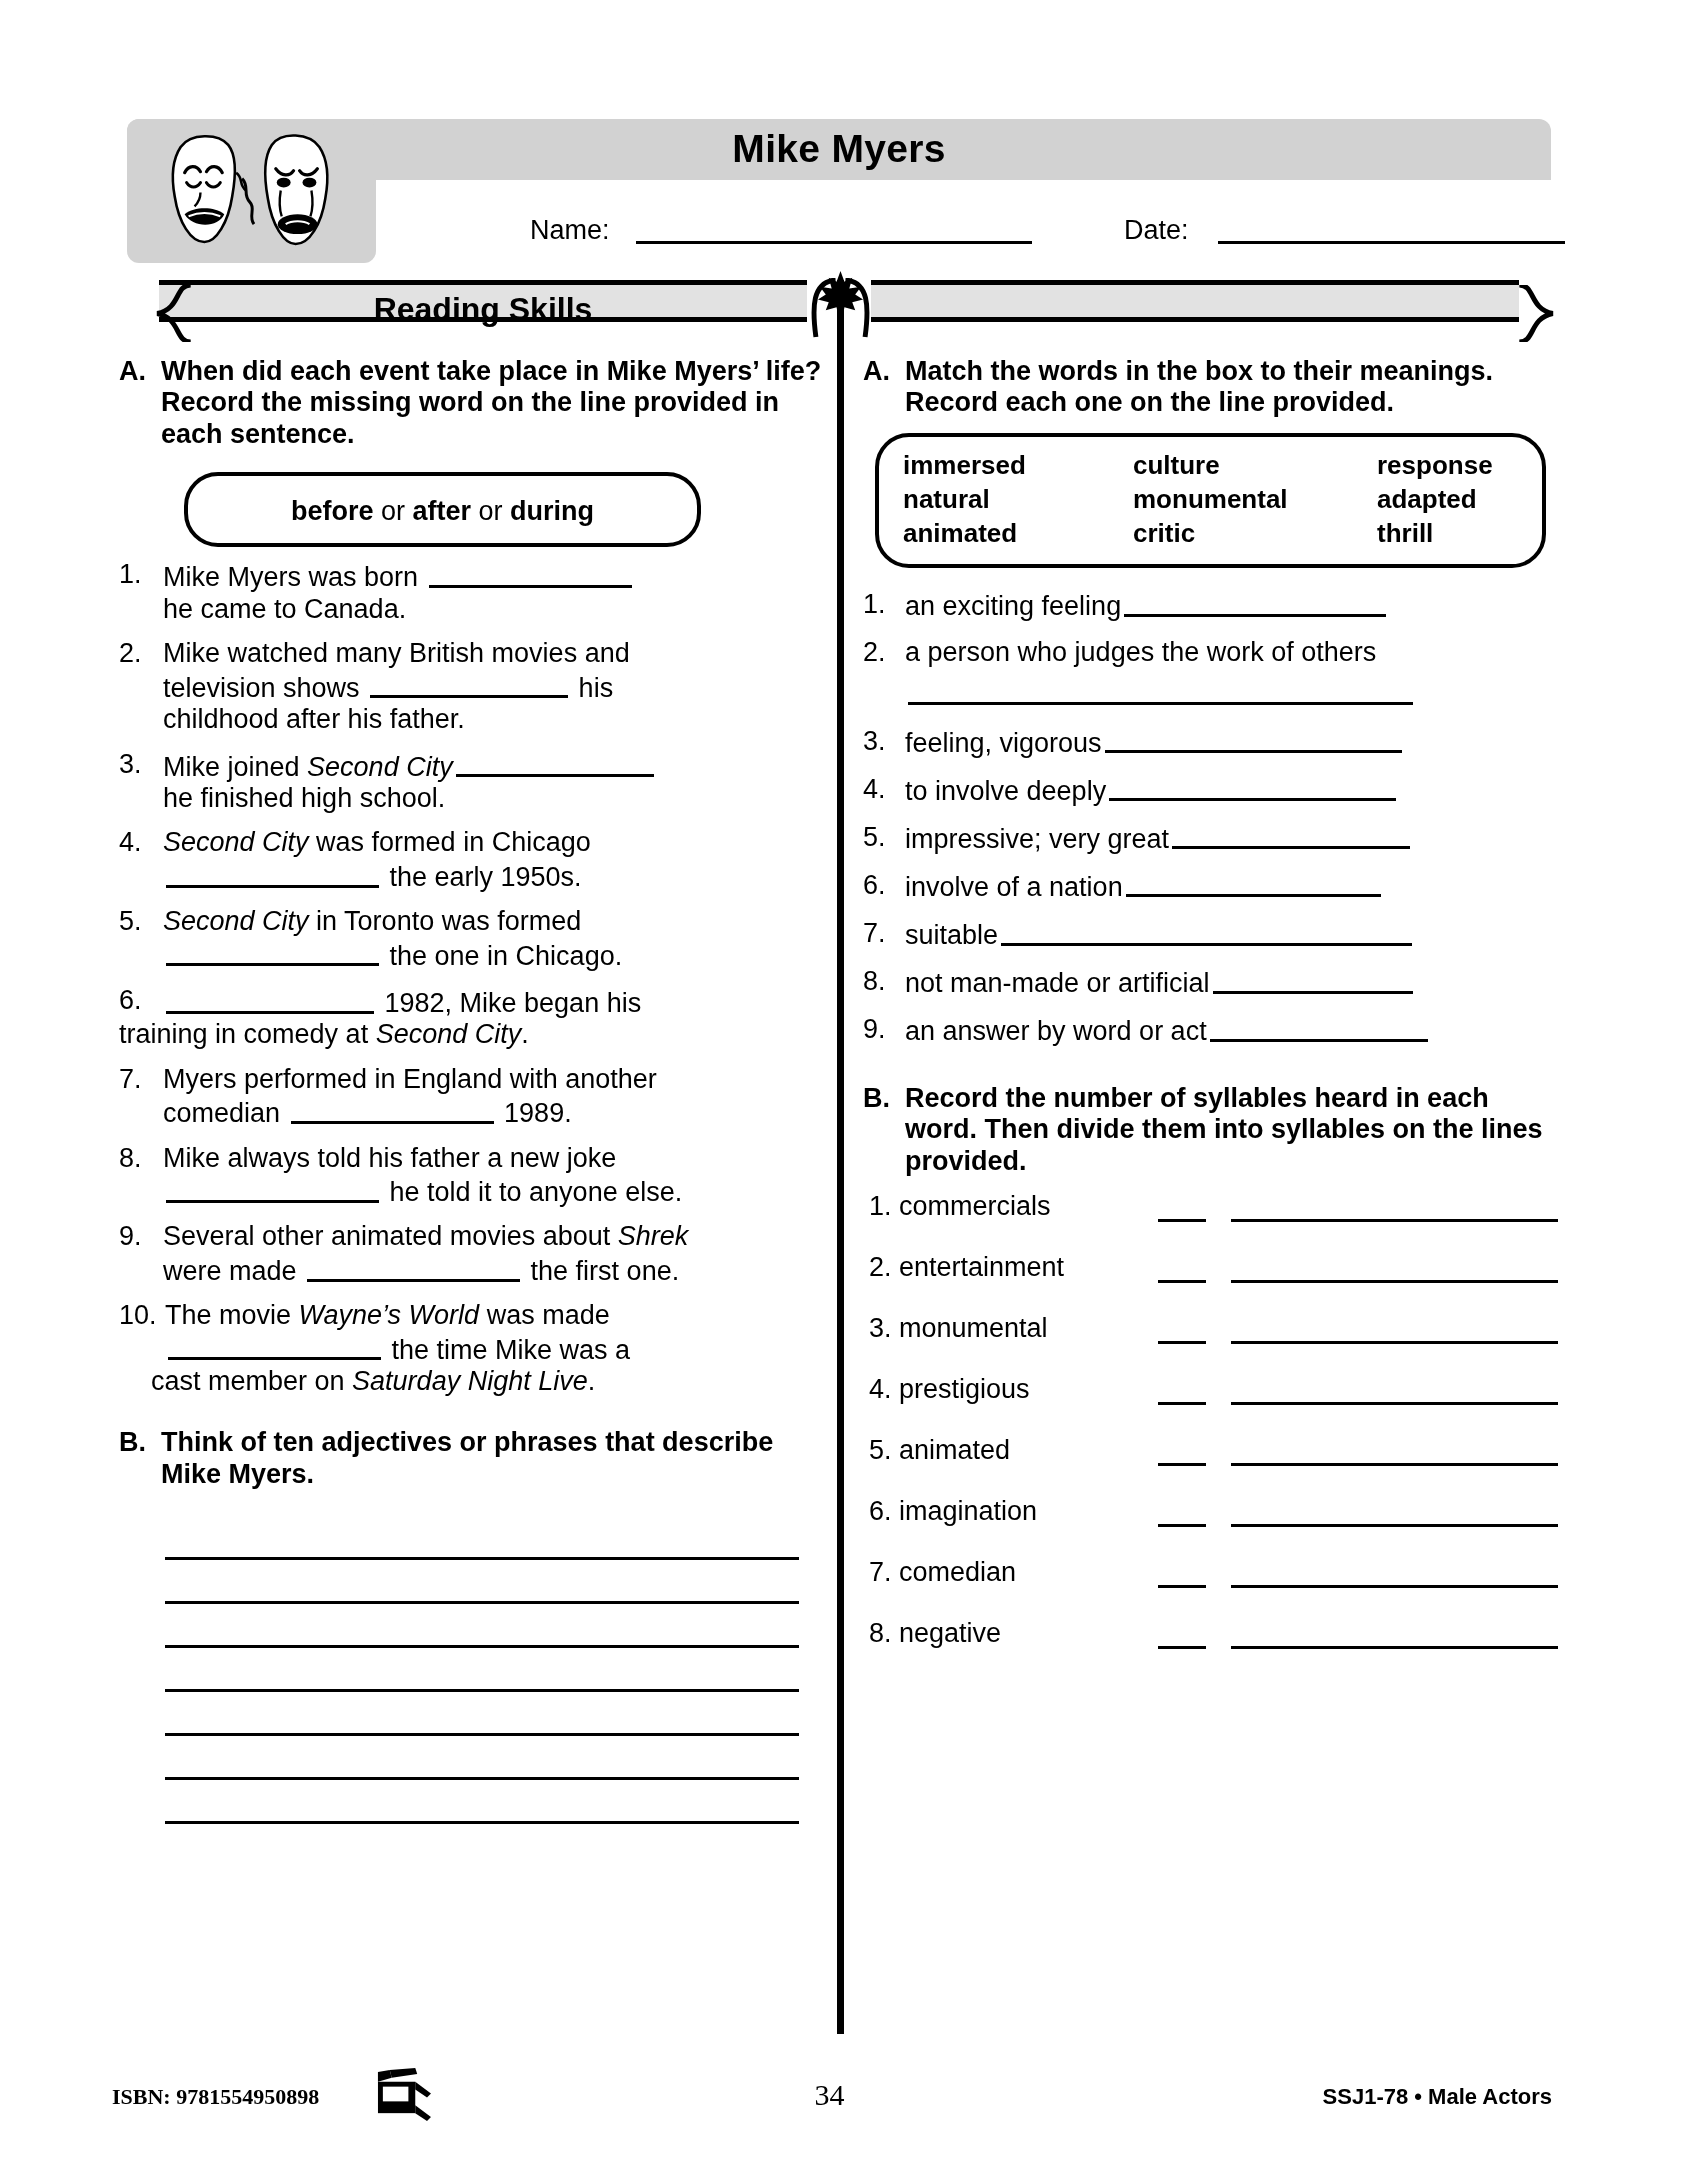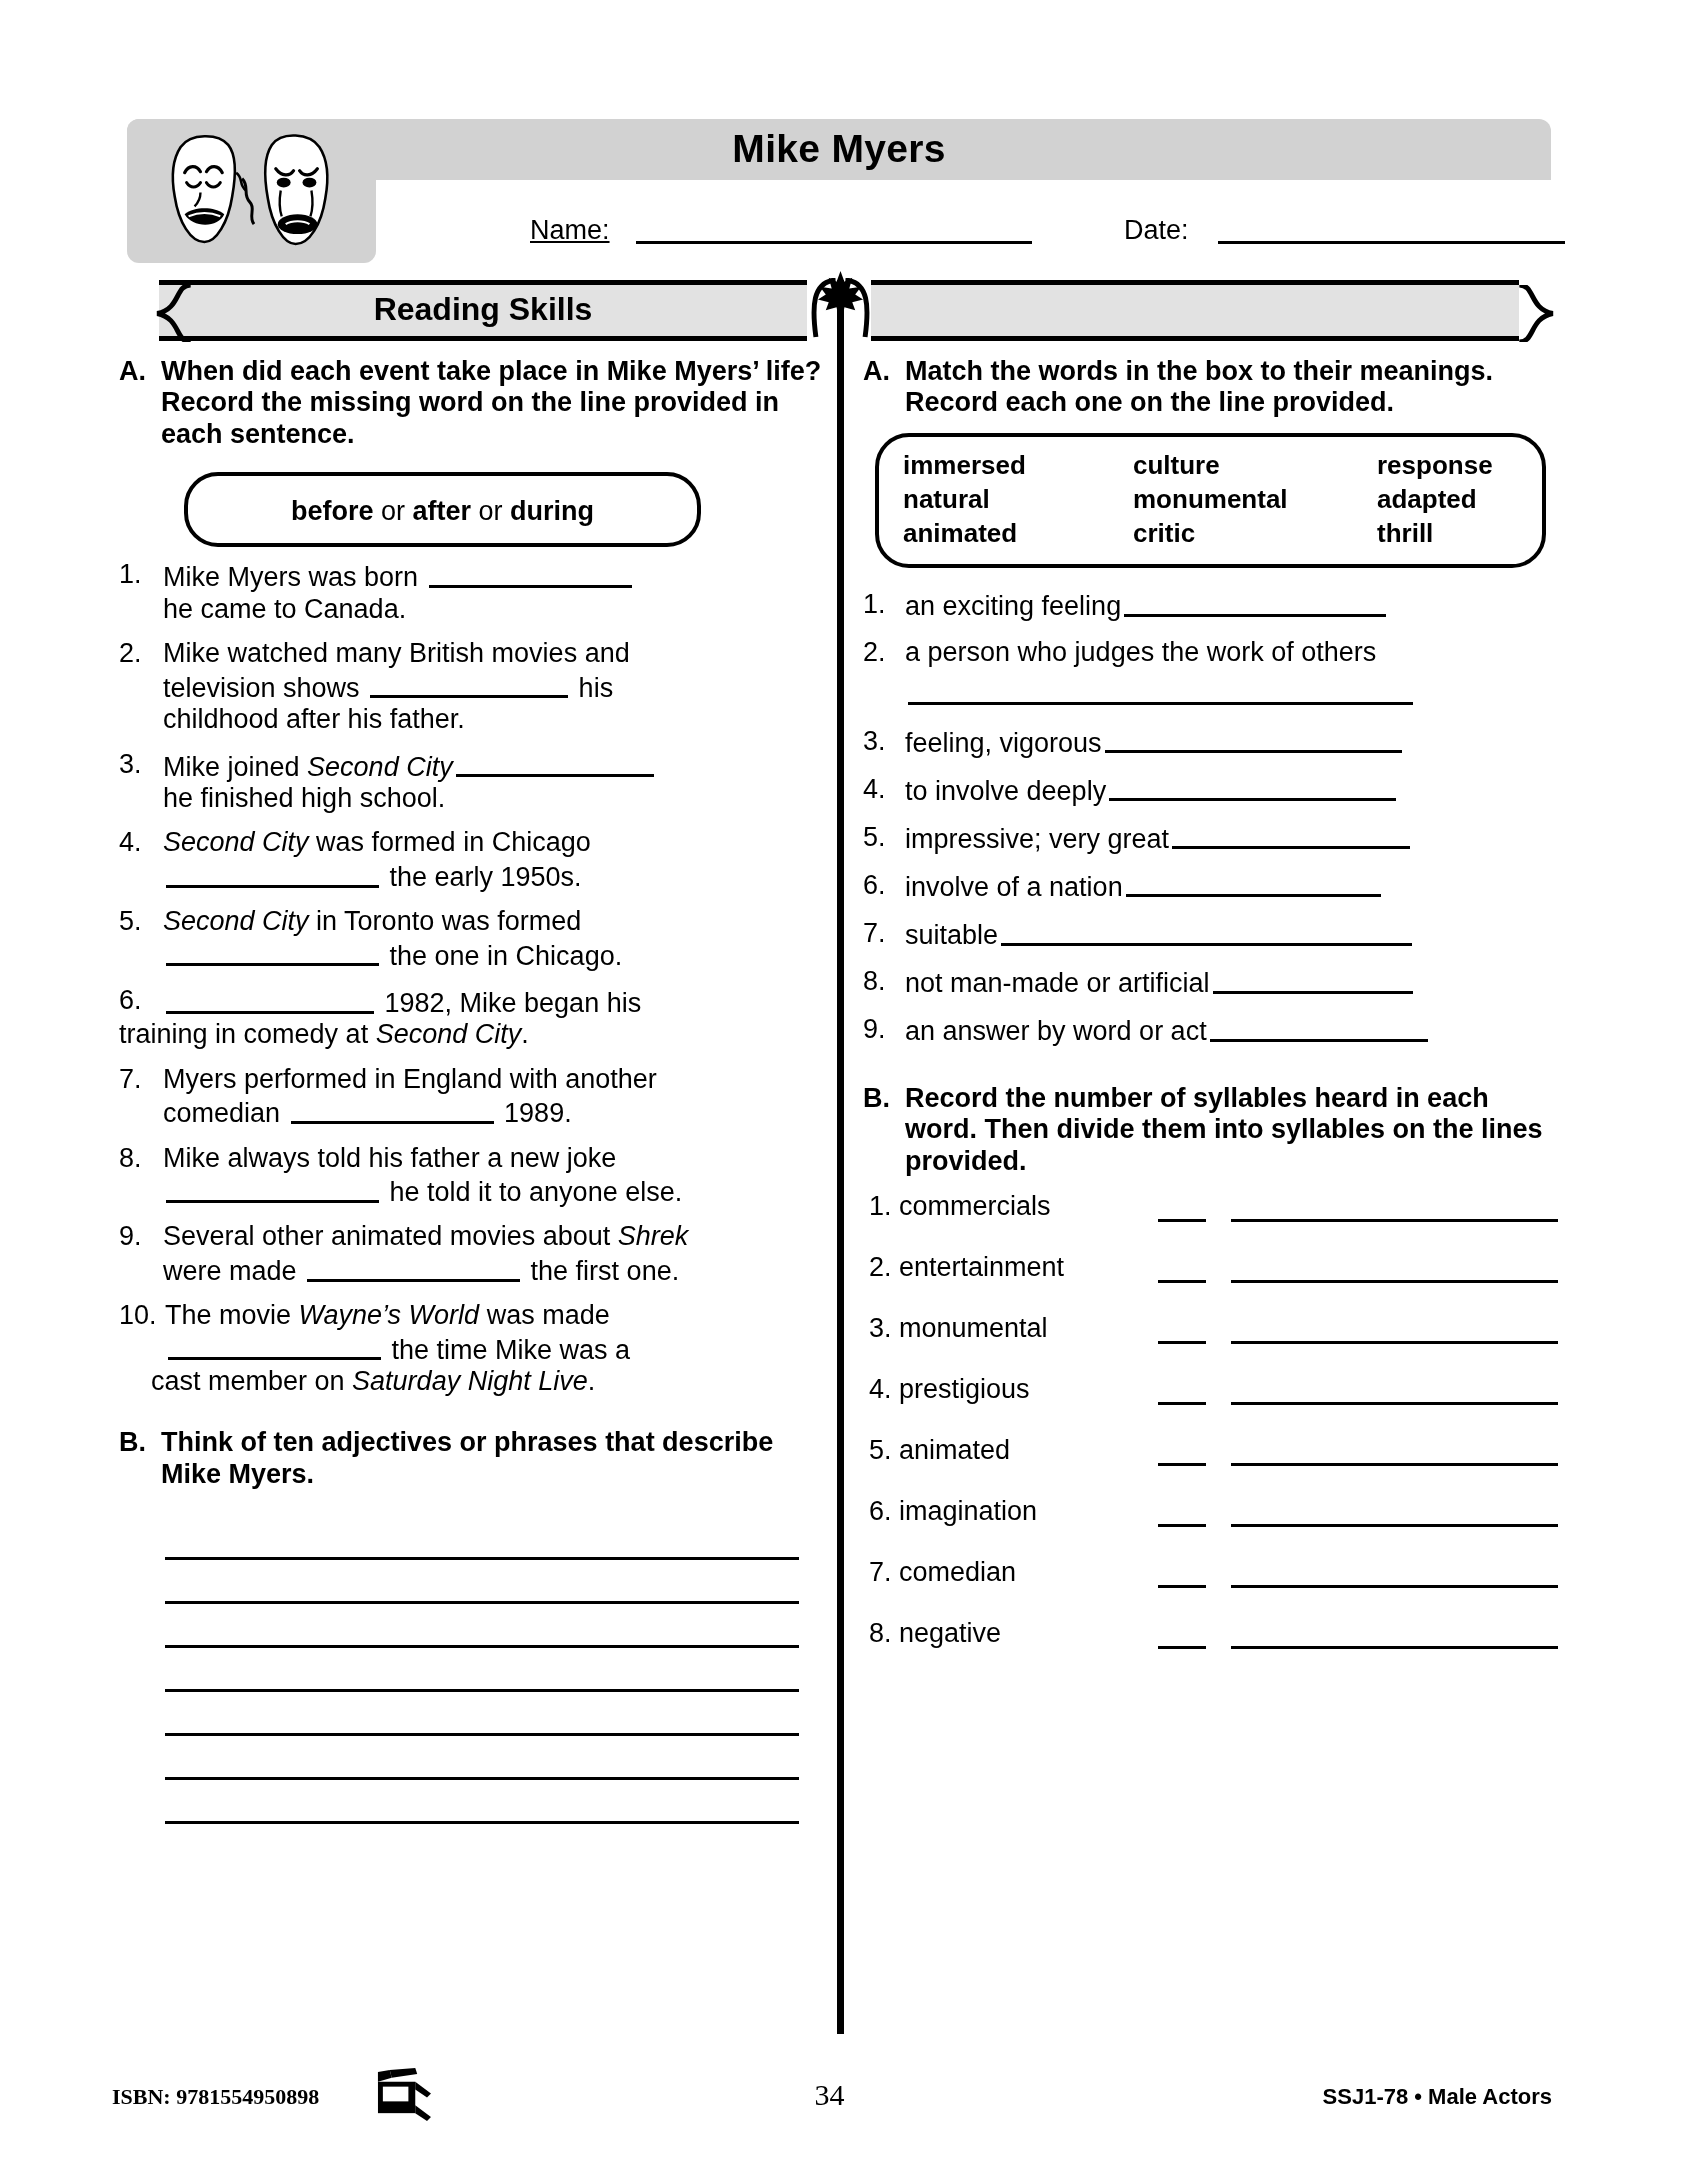--- a/index.html
+++ b/index.html
@@ -71,21 +71,21 @@
     left: 259px;
     top: 61px;
     width: 1164px;
     height: 82px;
   }
   .nd-label {
     position: absolute;
     font-size: 27px;
     bottom: 16px;
   }
-  .nd-name-label { left: 144px; text-decoration: underline; }
+  .nd-name-label { left: 144px; }
   .nd-date-label { left: 738px; }
   .nd-rule {
     position: absolute;
     bottom: 18px;
     height: 0;
     border-bottom: 3.5px solid #000;
   }
   .nd-name-rule { left: 250px; width: 396px; }
   .nd-date-rule { left: 832px; width: 347px; }
 
@@ -93,21 +93,21 @@
   .banner-row {
     position: absolute;
     left: 127px;
     top: 280px;
     width: 1424px;
     height: 57px;
   }
   .banner {
     position: absolute;
     top: 0;
-    height: 61px;
+    height: 42px;
     background: #e2e2e2;
     border-top: 5px solid #000;
     border-bottom: 5px solid #000;
     box-sizing: border-box;
   }
   .banner-left  { left: 32px;  width: 648px; }
   .banner-right { left: 744px; width: 648px; }
   .banner-text {
     position: absolute;
     left: 0; top: 0;

